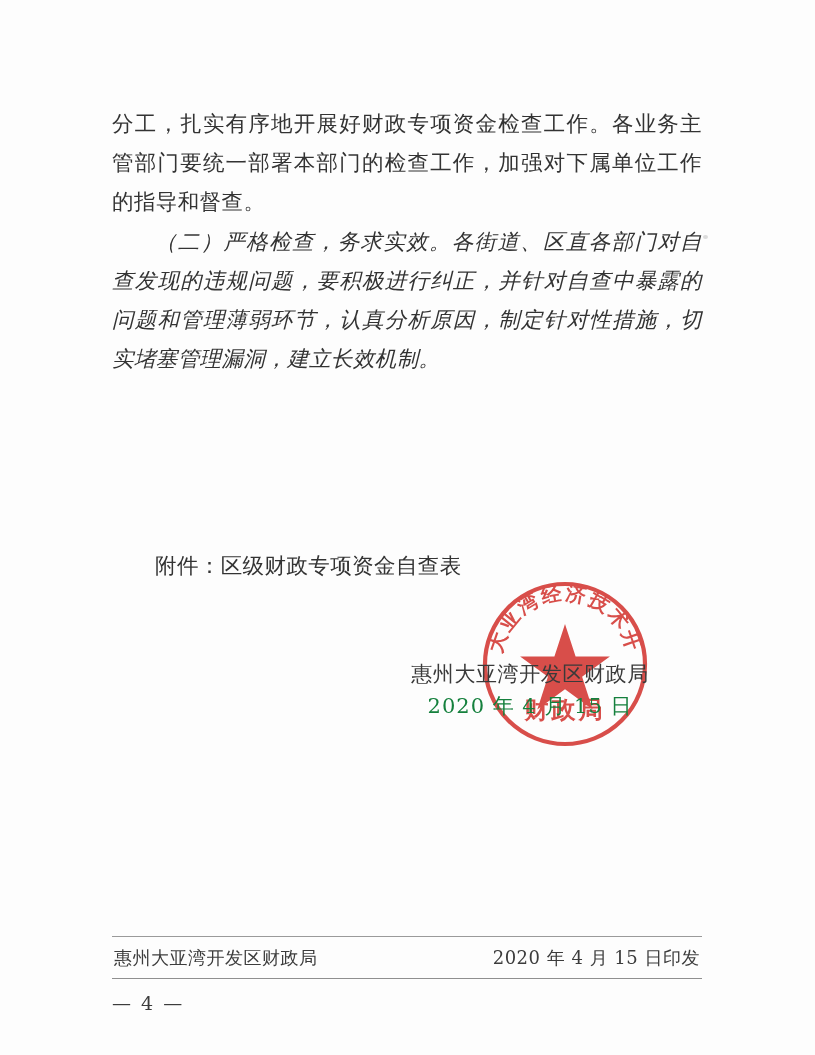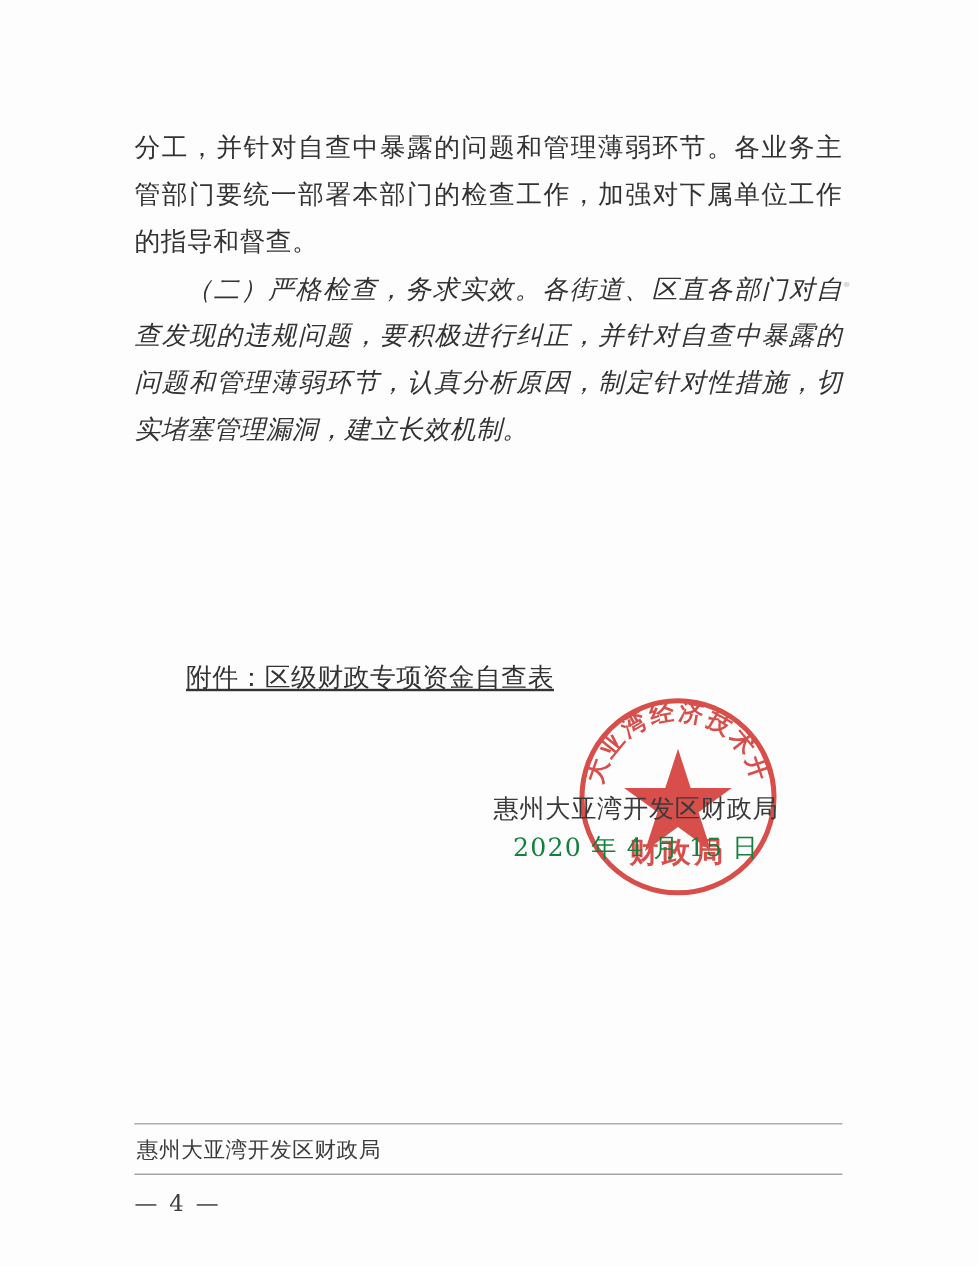--- a/index.html
+++ b/index.html
@@ -49,21 +49,20 @@
   .attach-line {
     position: absolute;
     left: 112px;
     top: 549px;
     width: 590px;
     font-size: 21.5px;
     line-height: 34px;
     letter-spacing: 0.4px;
     text-indent: 2em;
     color: #333;
-    text-decoration: underline;
   }
 
   
   .sign-block {
     position: absolute;
     left: 380px;
     top: 658px;
     width: 300px;
     text-align: center;
     z-index: 3;
@@ -139,21 +138,21 @@
     background: #cfcfcf;
     opacity: .75;
   }
 </style>
 </head>
 <body>
 
 <div class="page">
 
   <div class="body-col">
-    <p class="para">分工，并针对自查中暴露的问题和管理薄弱环节。各业务主管部门要统一部署本部门的检查工作，加强对下属单位工作的指导和督查。</p>
+    <p class="para">分工，扎实有序地开展好财政专项资金检查工作。各业务主管部门要统一部署本部门的检查工作，加强对下属单位工作的指导和督查。</p>
     <p class="para indent">（二）严格检查，务求实效。各街道、区直各部门对自查发现的违规问题，要积极进行纠正，并针对自查中暴露的问题和管理薄弱环节，认真分析原因，制定针对性措施，切实堵塞管理漏洞，建立长效机制。</p>
   </div>
 
   <div class="attach-line">附件：区级财政专项资金自查表</div>
 
   <div class="seal">
     <svg viewBox="0 0 172 172" xmlns="http://www.w3.org/2000/svg">
       <defs>
         <path id="arcpath" d="M 22,86 A 64,64 0 0 1 150,86" fill="none"></path>
       </defs>
@@ -170,19 +169,20 @@
     <div class="sign-name">惠州大亚湾开发区财政局</div>
     <div class="sign-date">2020 年 4 月 15 日</div>
   </div>
 
   <div class="speck"></div>
 
   <div class="footer">
     <div class="footer-rule-top"></div>
     <div class="footer-row">
       <span>惠州大亚湾开发区财政局</span>
+      <span>2020 年 4 月 15 日印发</span>
     </div>
     <div class="footer-rule-bottom"></div>
   </div>
 
   <div class="page-number">— 4 —</div>
 
 </div>
 
 </body></html>

